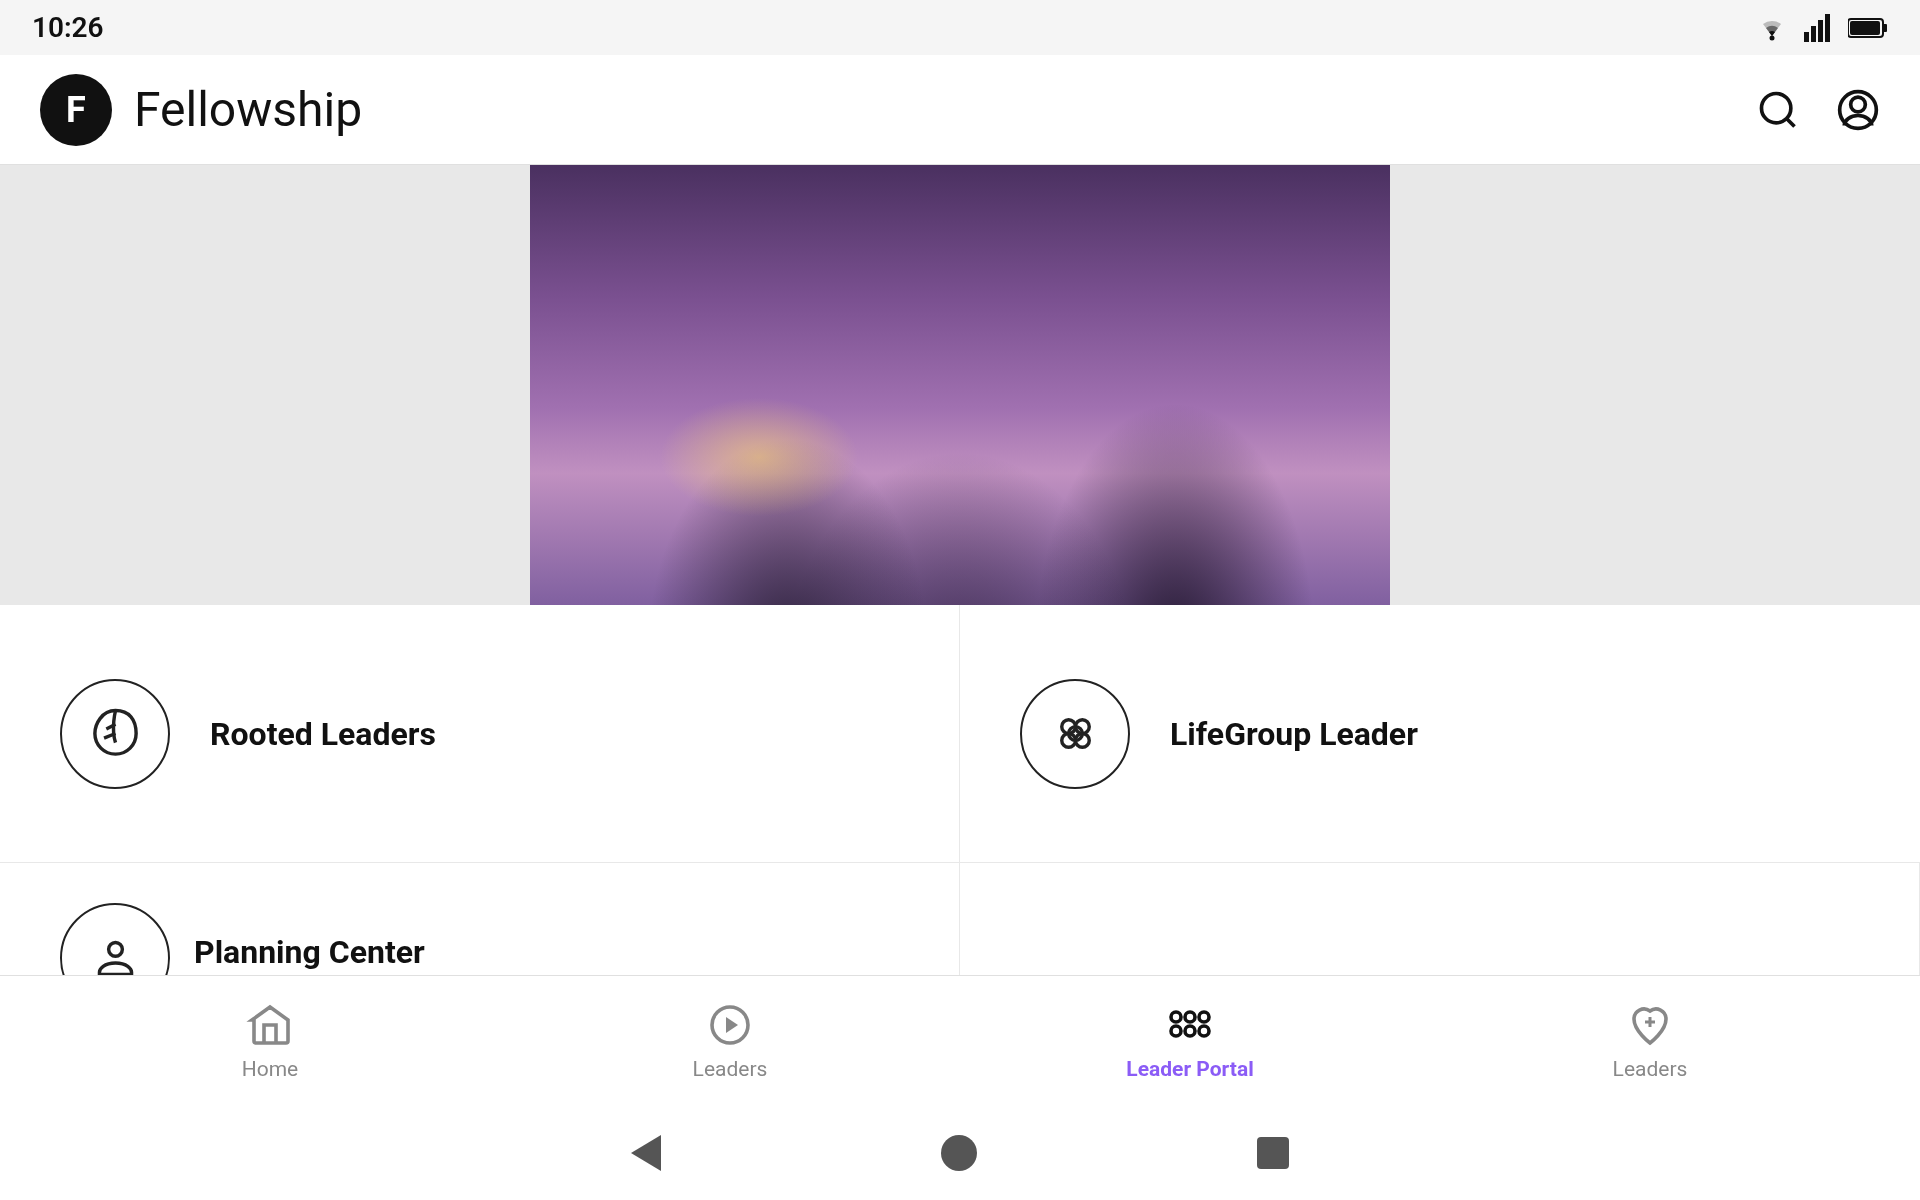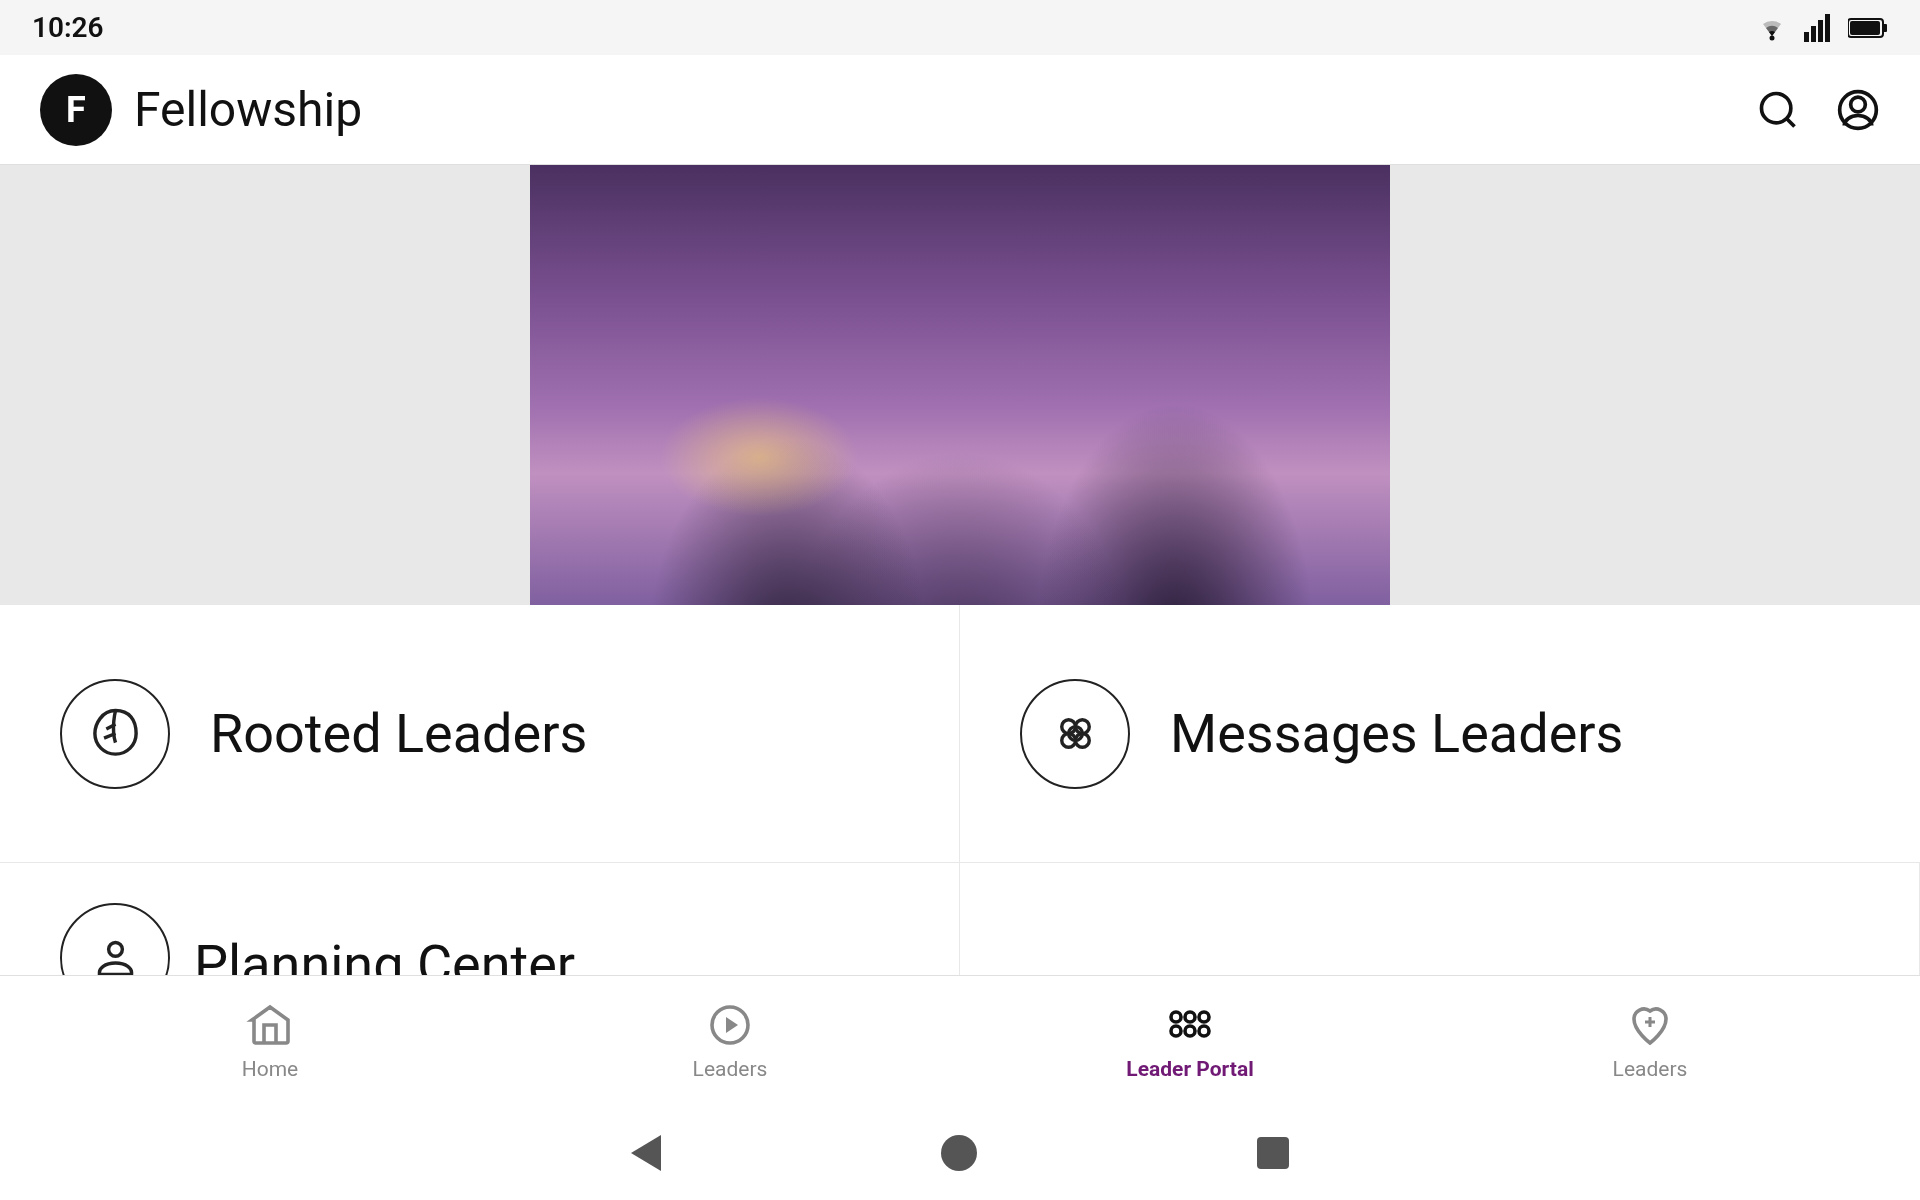--- a/index.html
+++ b/index.html
@@ -173,22 +173,22 @@
       flex-shrink: 0;
     }
     .card-icon-circle svg {
       width: 55px;
       height: 55px;
       stroke: #222;
       fill: none;
       stroke-width: 1.5;
     }
     .card-label {
-      font-size: 54px;
-      font-weight: 400;
+      font-size: 32px;
+      font-weight: 700;
       color: #111;
     }
 
     
     .card-item-partial {
       display: flex;
       align-items: flex-start;
       gap: 24px;
       padding: 40px 60px 0;
       cursor: pointer;
@@ -236,21 +236,21 @@
       stroke-width: 1.8;
     }
     .nav-item.active svg {
       stroke: #111;
     }
     .nav-label {
       font-size: 21px;
       color: #888;
     }
     .nav-item.active .nav-label {
-      color: #701a75;
+      color: #8b5cf6;
       font-weight: 700;
     }
 
     
     .system-nav {
       position: absolute;
       bottom: 0;
       left: 0;
       right: 0;
       height: 95px;
@@ -360,21 +360,21 @@
     <div class="card-item">
       <div class="card-icon-circle">
         <svg viewBox="0 0 24 24">
           <circle cx="9" cy="9" r="3"></circle>
           <circle cx="15" cy="9" r="3"></circle>
           <circle cx="9" cy="15" r="3"></circle>
           <circle cx="15" cy="15" r="3"></circle>
           <circle cx="12" cy="12" r="3"></circle>
         </svg>
       </div>
-      <span class="card-label">Messages Leaders</span>
+      <span class="card-label">LifeGroup Leader</span>
     </div>
 
     <div class="card-item-partial">
       <div class="card-icon-circle">
         <svg viewBox="0 0 24 24">
           <circle cx="12" cy="8" r="3"></circle>
           <path d="M12 14c-5 0-7 2.5-7 4v1h14v-1c0-1.5-2-4-7-4z"></path>
         </svg>
       </div>
       <span class="card-label">Planning Center</span>

